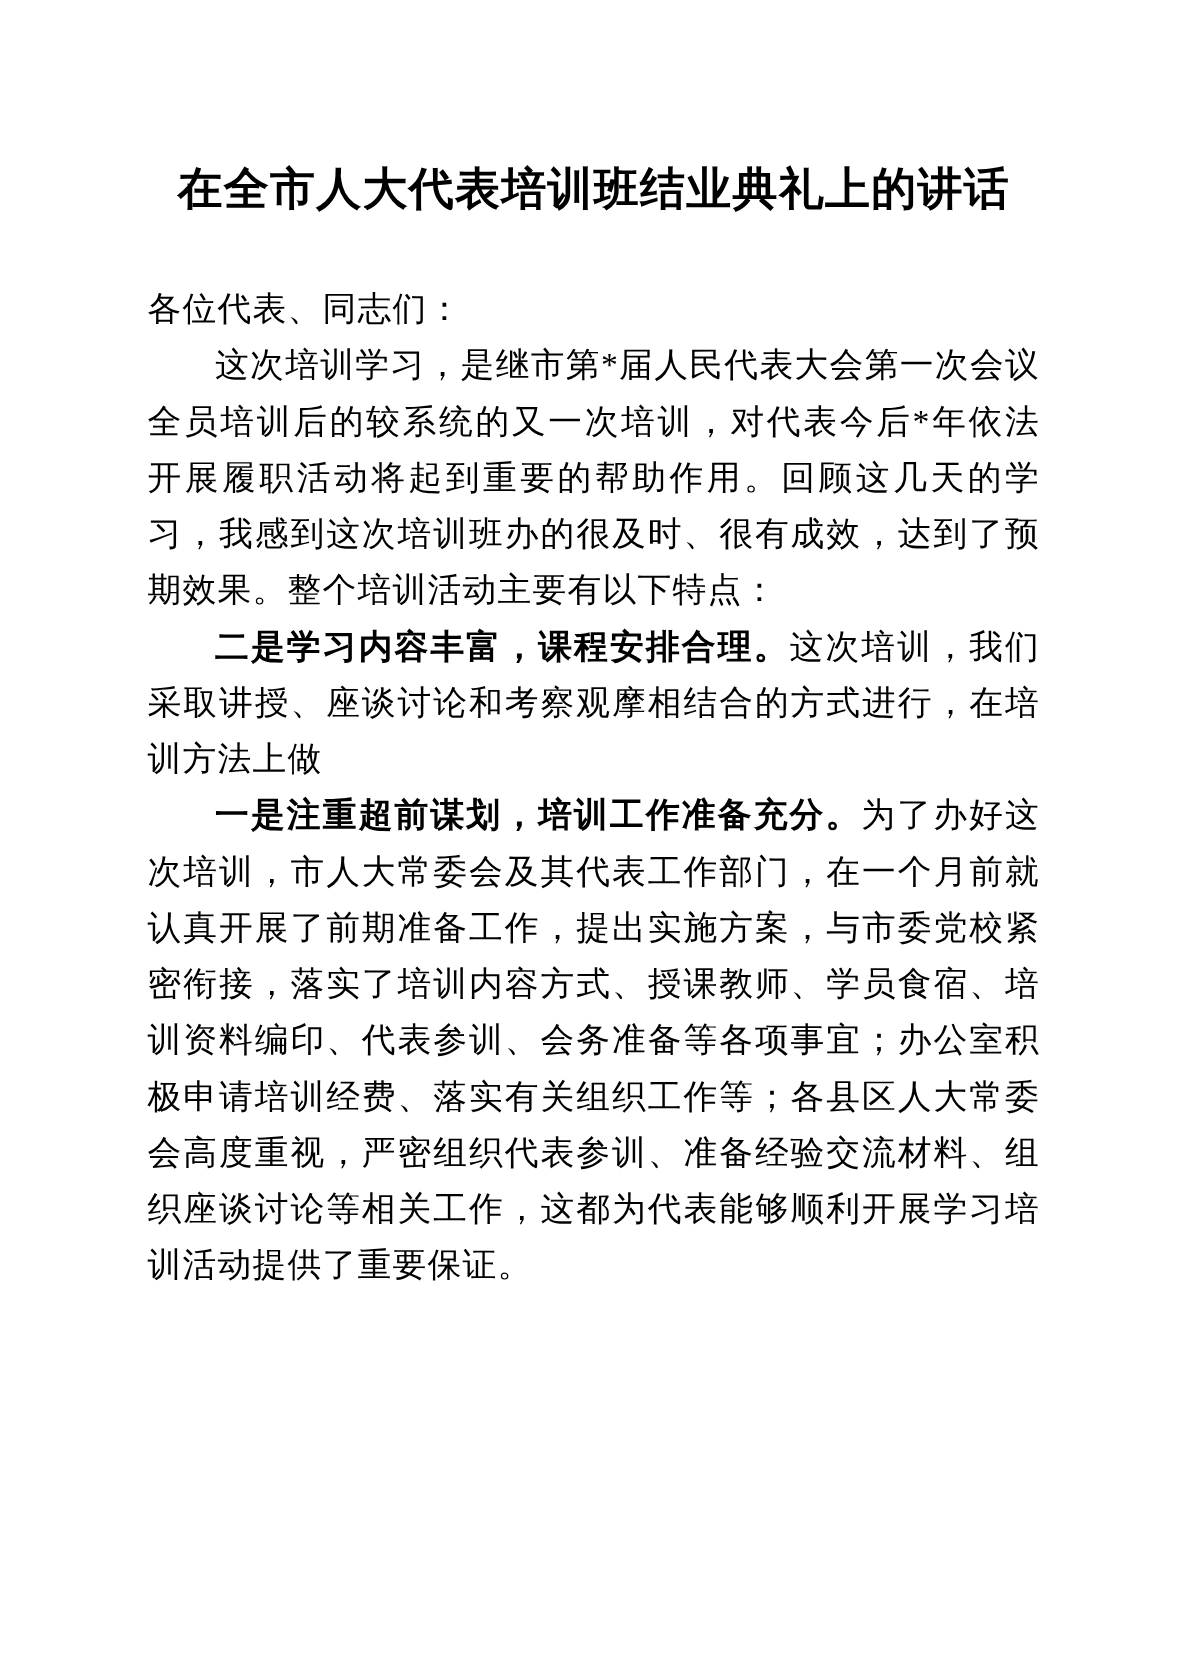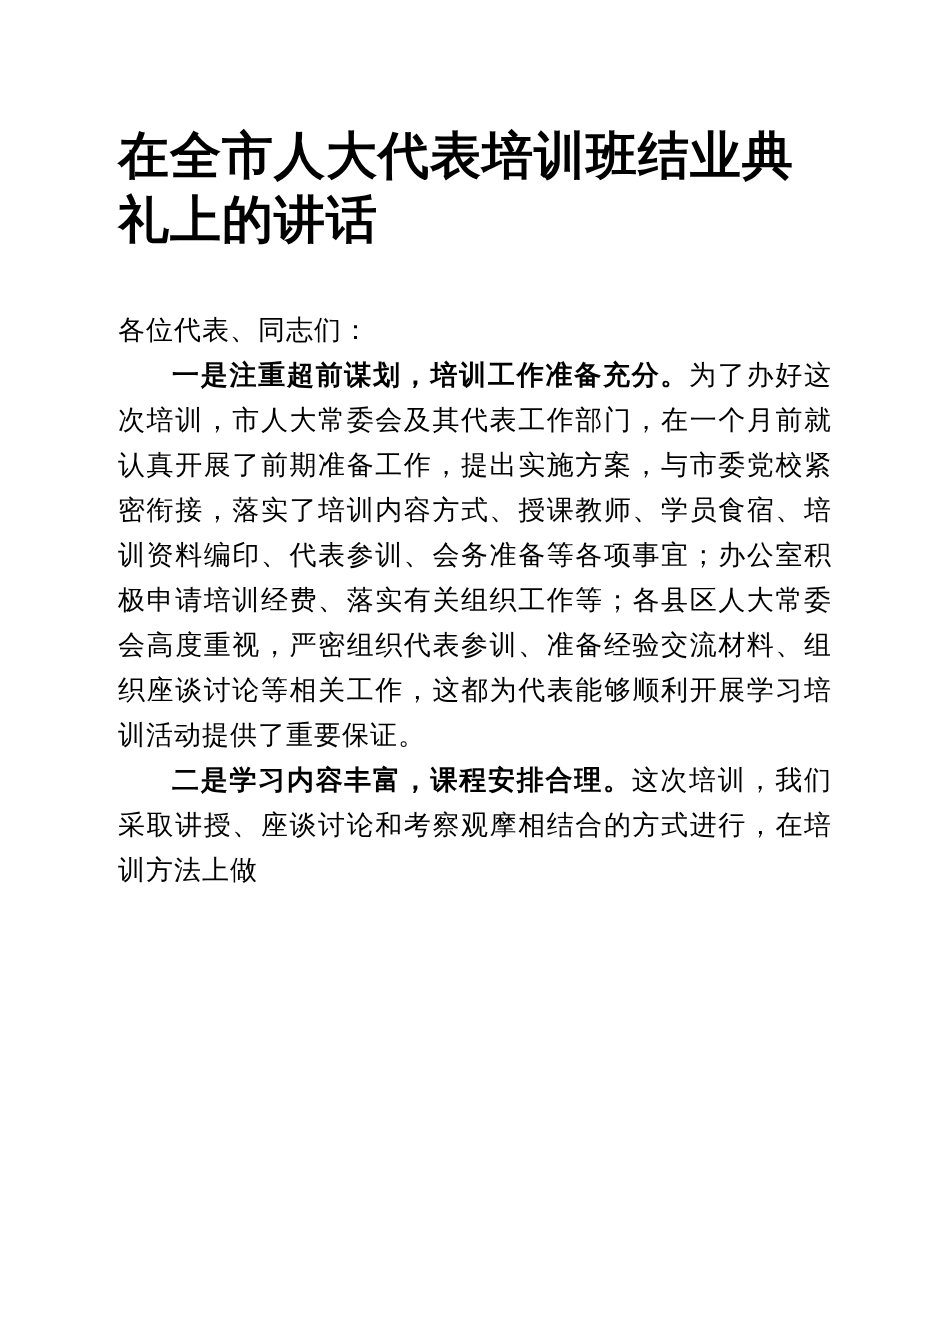--- a/index.html
+++ b/index.html
@@ -14,26 +14,26 @@
     overflow: hidden;
     font-family: "Liberation Serif", "DejaVu Serif", serif;
   }
   .content {
     position: absolute;
     top: 128px;
     left: 118px;
     width: 714px;
   }
   .doc-title {
-    font-size: 51px;
+    font-size: 36px;
     line-height: 1.25;
     font-weight: 700;
-    text-align: left;
+    text-align: center;
     letter-spacing: 1px;
-    font-family: Liberation Mono, monospace;
+    font-family: Liberation Sans, sans-serif;
   }
   .doc-body {
     margin-top: 52px;
     font-size: 27px;
     line-height: 45px;
     letter-spacing: 1px;
     text-align: justify;
   }
   .doc-body p {
     margin: 0;
@@ -49,19 +49,20 @@
 <body>
 
 <div class="page">
   <div class="content">
     <h1 class="doc-title">在全市人大代表培训班结业典礼上的讲话</h1>
 
     <div class="doc-body">
       <p>各位代表、同志们：</p>
 
 
+      <p class="para-indent"><span>这次培训学习，是继市第*届人民代表大会第一次会议全员培训后的较系统的又一次培训，对代表今后*年依法开展履职活动将起到重要的帮助作用。回顾这几天的学习，我感到这次培训班办的很及时、很有成效，达到了预期效果。整个培训活动主要有以下特点：</span></p>
+
+      <p class="para-indent"><span class="lead-bold">二是学习内容丰富，课程安排合理。</span><span>这次培训，我们采取讲授、座谈讨论和考察观摩相结合的方式进行，在培训方法上做</span></p>
 
       <p class="para-indent"><span class="lead-bold">一是注重超前谋划，培训工作准备充分。</span><span>为了办好这次培训，市人大常委会及其代表工作部门，在一个月前就认真开展了前期准备工作，提出实施方案，与市委党校紧密衔接，落实了培训内容方式、授课教师、学员食宿、培训资料编印、代表参训、会务准备等各项事宜；办公室积极申请培训经费、落实有关组织工作等；各县区人大常委会高度重视，严密组织代表参训、准备经验交流材料、组织座谈讨论等相关工作，这都为代表能够顺利开展学习培训活动提供了重要保证。</span></p>
-
-      <p class="para-indent"><span class="lead-bold">二是学习内容丰富，课程安排合理。</span><span>这次培训，我们采取讲授、座谈讨论和考察观摩相结合的方式进行，在培训方法上做</span></p>
     </div>
   </div>
 </div>
 
 </body></html>

